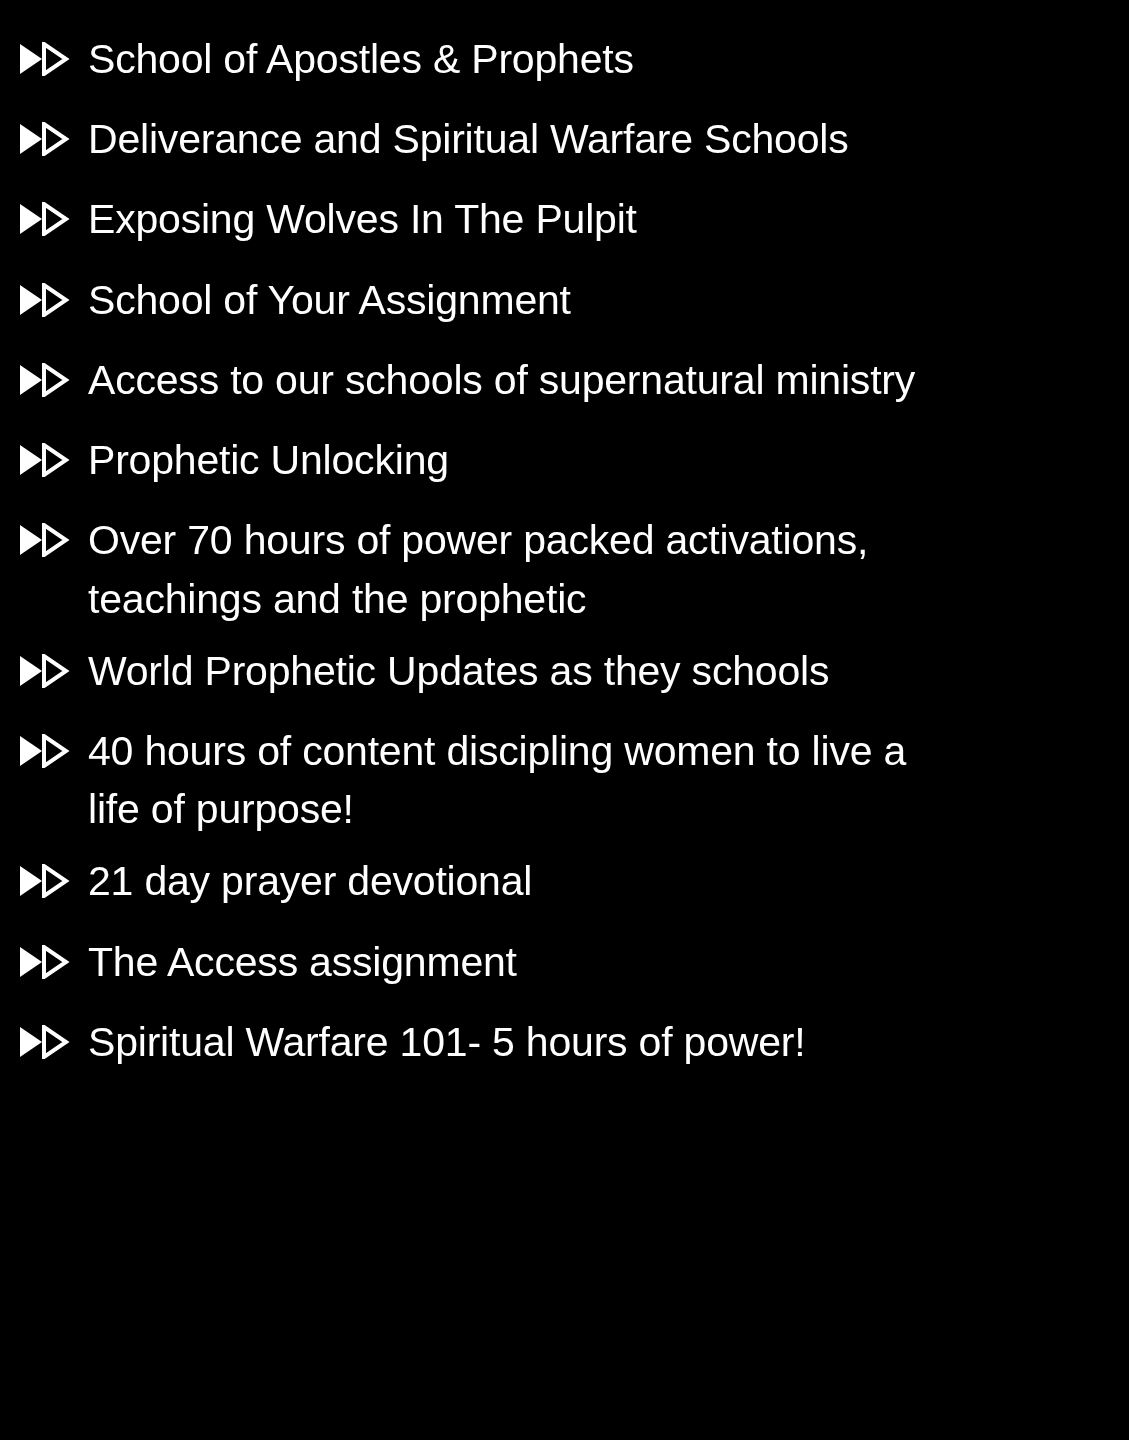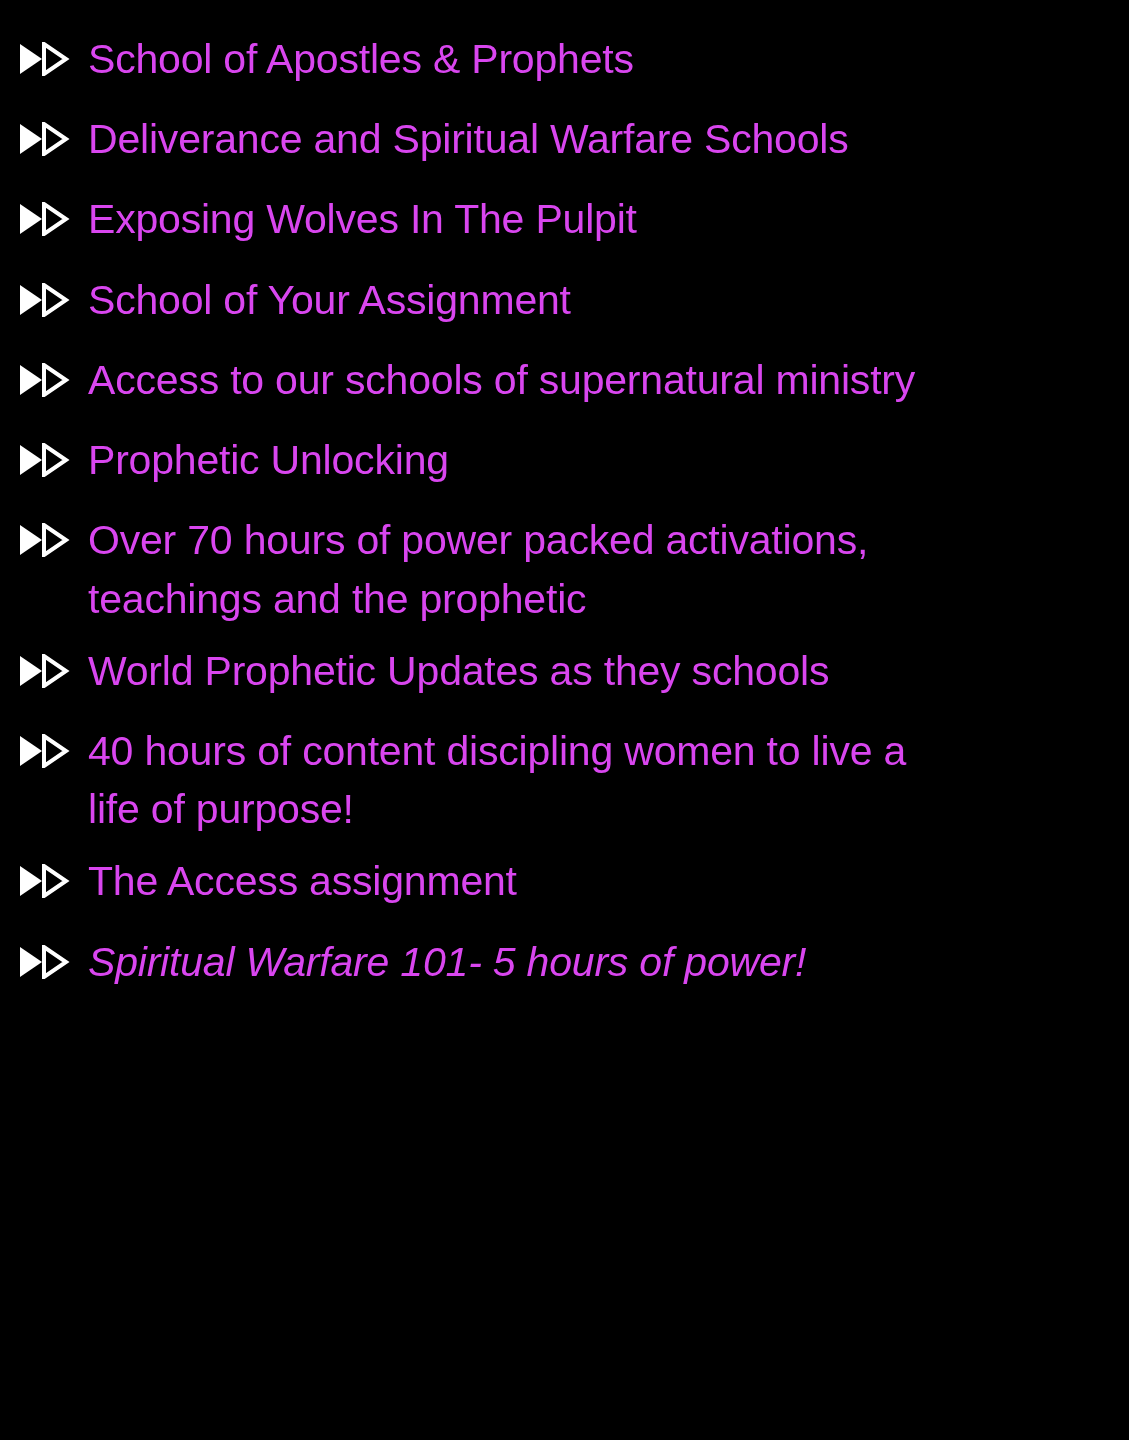--- a/index.html
+++ b/index.html
@@ -36,30 +36,29 @@
     justify-content: flex-start;
   }
   .bullet-icon svg {
     display: block;
   }
   .item-text {
     font-size: 41px;
     line-height: 1.42;
     font-weight: 400;
     letter-spacing: -0.2px;
-    color: #d946ef;
+    color: #ffffff;
     white-space: pre-line;
   }
   
   .feature-item.two-line {
     margin-bottom: 14px;
   }
   .feature-item:last-child {
     margin-bottom: 0;
-    font-style: italic;
   }
 </style>
 </head>
 <body>
 
 <div class="feature-list">
 
   <div class="feature-item">
     <span class="bullet-icon">
       <svg width="52" height="34" viewBox="0 0 52 34">
@@ -146,20 +145,29 @@
     <span class="bullet-icon">
       <svg width="52" height="34" viewBox="0 0 52 34">
           <polygon points="2,2 2,32 24,17" fill="#ffffff"></polygon>
           <polygon points="26,2 26,32 48,17" fill="none" stroke="#ffffff" stroke-width="4"></polygon>
         </svg>
     </span>
     <span class="item-text">40 hours of content discipling women to live a
 life of purpose!</span>
   </div>
 
+  <div class="feature-item">
+    <span class="bullet-icon">
+      <svg width="52" height="34" viewBox="0 0 52 34">
+          <polygon points="2,2 2,32 24,17" fill="#ffffff"></polygon>
+          <polygon points="26,2 26,32 48,17" fill="none" stroke="#ffffff" stroke-width="4"></polygon>
+        </svg>
+    </span>
+    <span class="item-text">21 day prayer devotional</span>
+  </div>
 
   <div class="feature-item">
     <span class="bullet-icon">
       <svg width="52" height="34" viewBox="0 0 52 34">
           <polygon points="2,2 2,32 24,17" fill="#ffffff"></polygon>
           <polygon points="26,2 26,32 48,17" fill="none" stroke="#ffffff" stroke-width="4"></polygon>
         </svg>
     </span>
     <span class="item-text">The Access assignment</span>
   </div>

